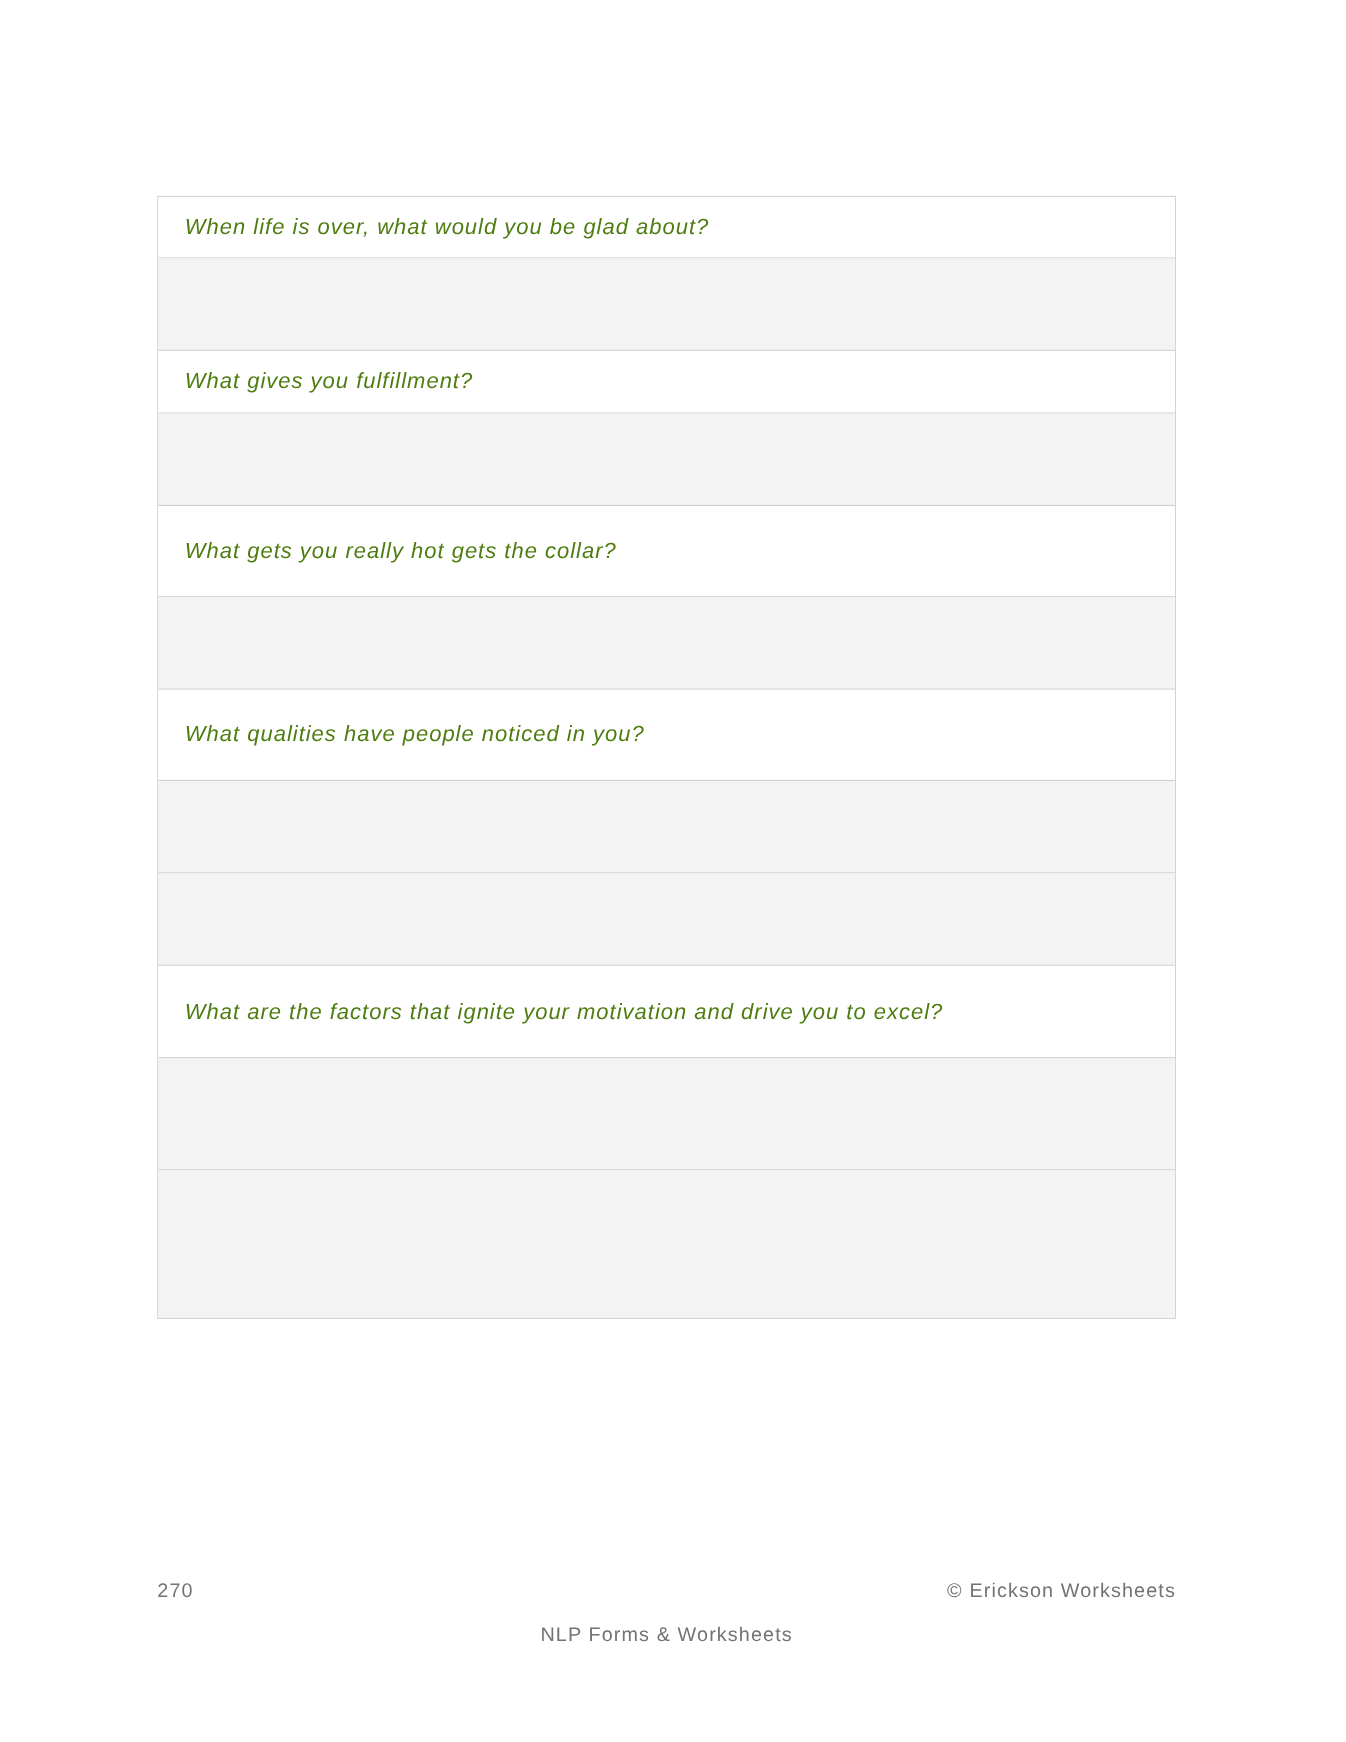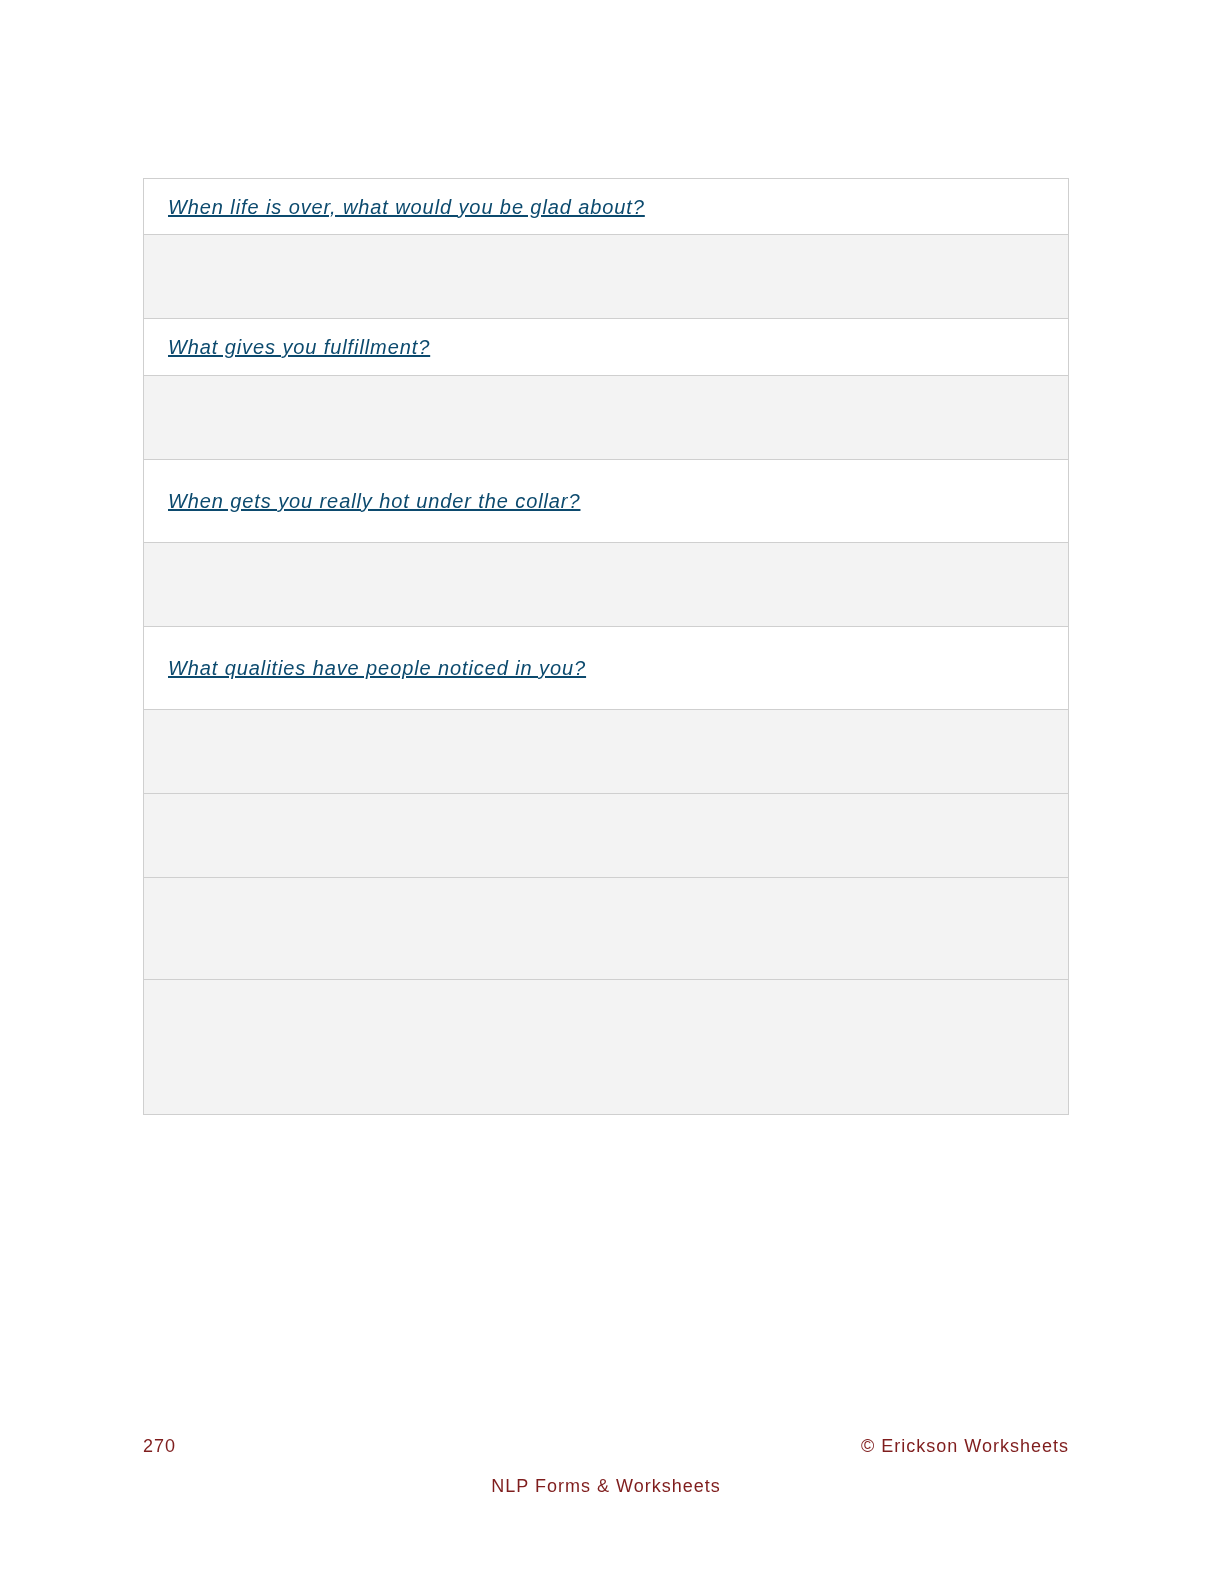--- a/index.html
+++ b/index.html
@@ -1,53 +1,56 @@
 <!DOCTYPE html>
 <html><head>
 <meta charset="utf-8">
 <style>
   html, body { margin: 0; padding: 0; background: #ffffff; }
   body { width: 1224px; height: 1584px; position: relative; font-family: "Liberation Sans", "DejaVu Sans", sans-serif; }
   .worksheet { position: absolute; left: 143px; top: 178px; width: 926px; border: 1px solid #cfcfcf; box-sizing: border-box; }
   .row { box-sizing: border-box; border-bottom: 1px solid #cfcfcf; }
   .row:last-child { border-bottom: none; }
   .q { background: #ffffff; display: flex; align-items: center; padding: 0 24px; }
-  .q span { font-style: italic; font-size: 20px; letter-spacing: 0.9px; color: #0c4a6e; line-height: 28px; text-decoration: underline; }
+  .q span { font-style: italic; font-size: 20px; letter-spacing: 0.9px; color: #4d7c0f; line-height: 28px; }
   .a { background: #f3f3f3; }
-  .footer { position: absolute; top: 1436px; left: 143px; width: 926px; height: 24px; font-size: 18px; letter-spacing: 1px; color: #7f1d1d; }
+  .footer { position: absolute; top: 1436px; left: 143px; width: 926px; height: 24px; font-size: 18px; letter-spacing: 1px; color: #737373; }
   .footer .pg { position: absolute; left: 0; }
   .footer .ttl { position: absolute; left: 0; width: 100%; text-align: center; margin-top: 40px; }
   .footer .cp { position: absolute; right: 0; }
 </style>
 </head>
 <body>
 
 <div class="worksheet">
   <div class="row q" style="height:56px">
       <span>When life is over, what would you be glad about?</span>
     </div>
   <div class="row a" style="height:84px"></div>
 
   <div class="row q" style="height:57px">
       <span>What gives you fulfillment?</span>
     </div>
   <div class="row a" style="height:84px"></div>
 
   <div class="row q" style="height:83px">
-      <span>When gets you really hot under the collar?</span>
+      <span>What gets you really hot gets the collar?</span>
     </div>
   <div class="row a" style="height:84px"></div>
 
   <div class="row q" style="height:83px">
       <span>What qualities have people noticed in you?</span>
     </div>
   <div class="row a" style="height:84px"></div>
 
   <div class="row a" style="height:84px"></div>
 
+  <div class="row q" style="height:84px">
+      <span>What are the factors that ignite your motivation and drive you to excel?</span>
+    </div>
   <div class="row a" style="height:102px"></div>
 
   <div class="row a" style="height:134px"></div>
 </div>
 
 <div class="footer">
   <span class="pg">270</span>
   <span class="ttl">NLP Forms &amp; Worksheets</span>
   <span class="cp">© Erickson Worksheets</span>
 </div>

